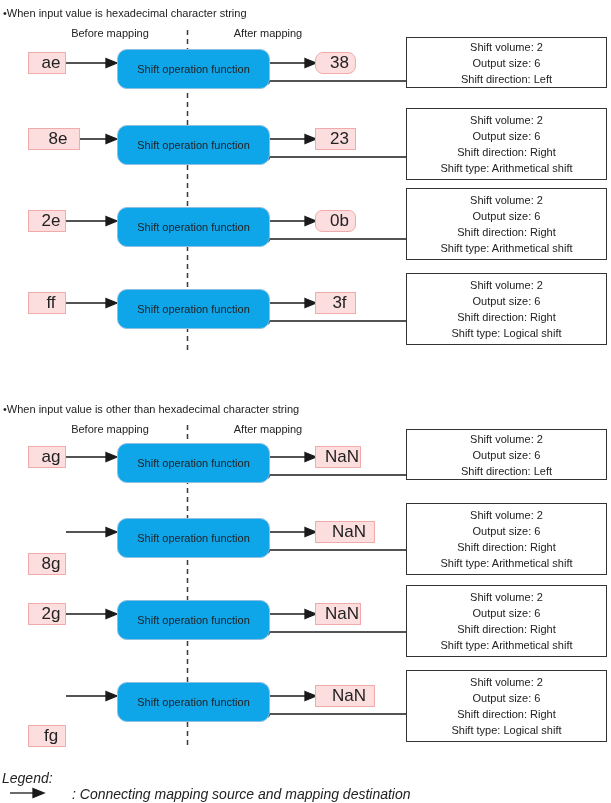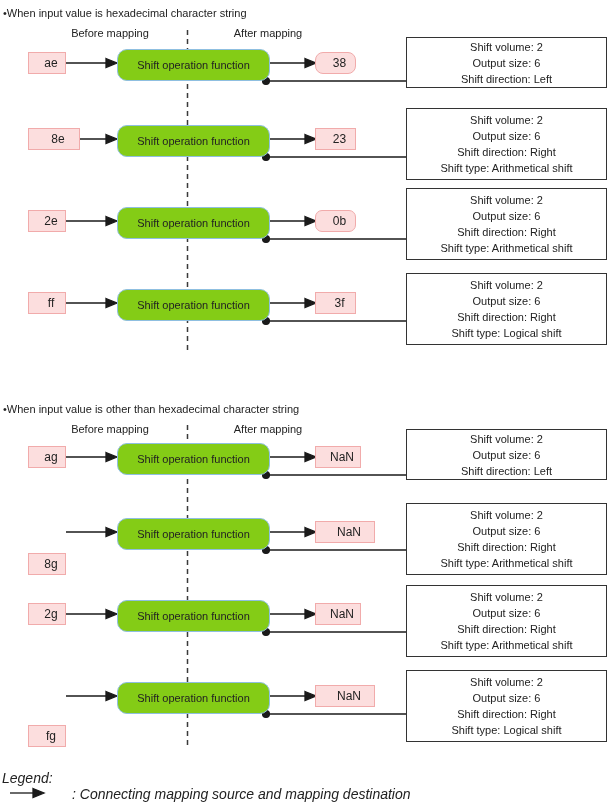--- a/index.html
+++ b/index.html
@@ -26,28 +26,28 @@
   }
   .pb { 
     position: absolute;
     height: 22px;
     background: #fcdede;
     border: 1px solid #f1abab;
     box-sizing: border-box;
     display: flex;
     align-items: center;
     justify-content: center;
-    font-size: 12px;
+    font-size: 17px;
     padding-left: 8px;
   }
   .bb { 
     position: absolute;
     width: 153px;
-    height: 32px;
-    background: #84cc16;
+    height: 40px;
+    background: #0ea5e9;
     border: 1px solid #8fbfe0;
     border-radius: 10px;
     box-sizing: border-box;
     display: flex;
     align-items: center;
     justify-content: center;
     font-size: 11px;
     white-space: nowrap;
   }
   .qb { 

